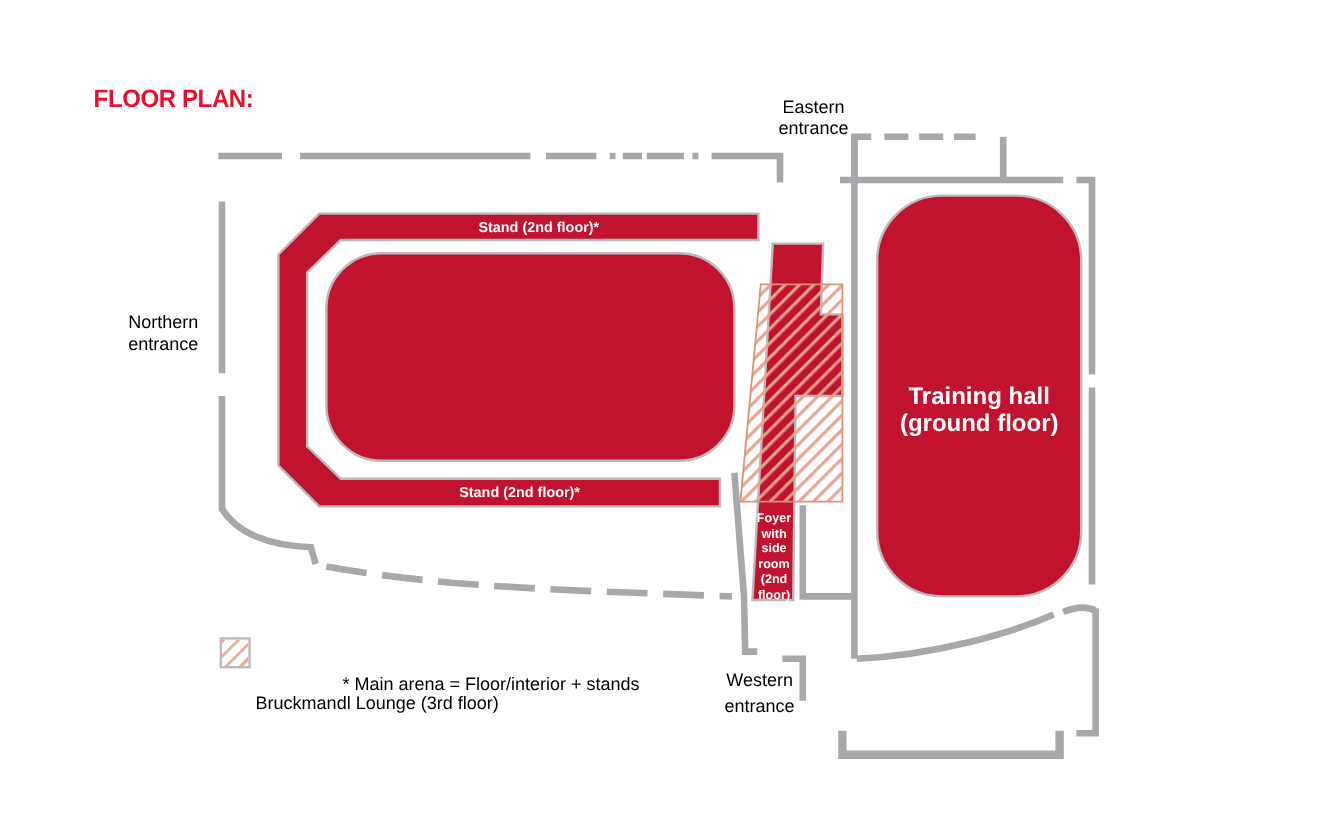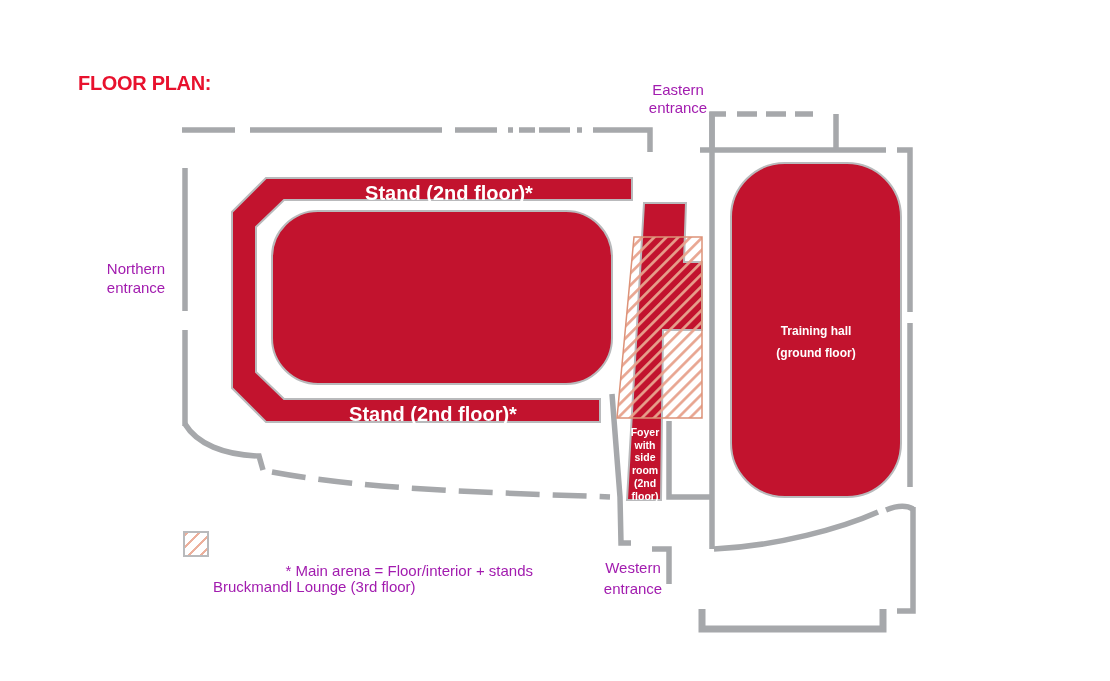--- a/index.html
+++ b/index.html
@@ -1,31 +1,31 @@
 <!DOCTYPE html>
 <html><head>
 <meta charset="utf-8">
 <style>
   html,body{margin:0;padding:0;background:#ffffff;}
   #stage{position:relative;width:1110px;height:681px;background:#ffffff;overflow:hidden;
          font-family:"Liberation Sans",sans-serif;}
   #plan-svg{position:absolute;left:0;top:0;}
-  .lbl{position:absolute;color:#a21caf;font-size:15px;line-height:19px;
+  .lbl{position:absolute;color:#000000;font-size:15px;line-height:19px;
        white-space:pre-line;text-align:center;}
-  .area-lbl{position:absolute;color:#ffffff;font-weight:bold;font-size:20px;
+  .area-lbl{position:absolute;color:#ffffff;font-weight:bold;font-size:12px;
             text-align:center;white-space:pre-line;}
   .title{position:absolute;left:78px;top:71px;color:#e8112d;font-weight:bold;
          font-size:21px;letter-spacing:-0.3px;transform:scaleX(.95);transform-origin:left top;}
   .eastern{left:628px;top:81px;width:100px;line-height:18px;}
   .northern{left:86px;top:259px;width:100px;line-height:19px;}
   .western{left:583px;top:557px;width:100px;line-height:21px;}
   .stand-top{left:266px;top:182px;width:366px;}
   .stand-bottom{left:266px;top:403px;width:334px;}
   .floor-lbl{left:272px;top:286px;width:340px;}
-  .training-lbl{left:731px;top:320px;width:170px;font-size:12px;line-height:22px;}
+  .training-lbl{left:731px;top:320px;width:170px;font-size:20px;line-height:22px;}
   .foyer-lbl{left:620px;top:426px;width:50px;font-size:10.5px;line-height:12.7px;}
   .legend-swatch{position:absolute;left:183px;top:531px;width:26px;height:26px;
      border:2px solid #b9babc;box-sizing:border-box;
      background:repeating-linear-gradient(135deg,#ecb09c 0 2.5px,transparent 2.5px 8.5px);}
   .legend-lounge{left:213px;top:535px;text-align:left;width:300px;margin-top:42px;}
   .legend-footnote{left:213px;top:561px;text-align:right;width:320px;}
 </style>
 </head>
 <body>
 

